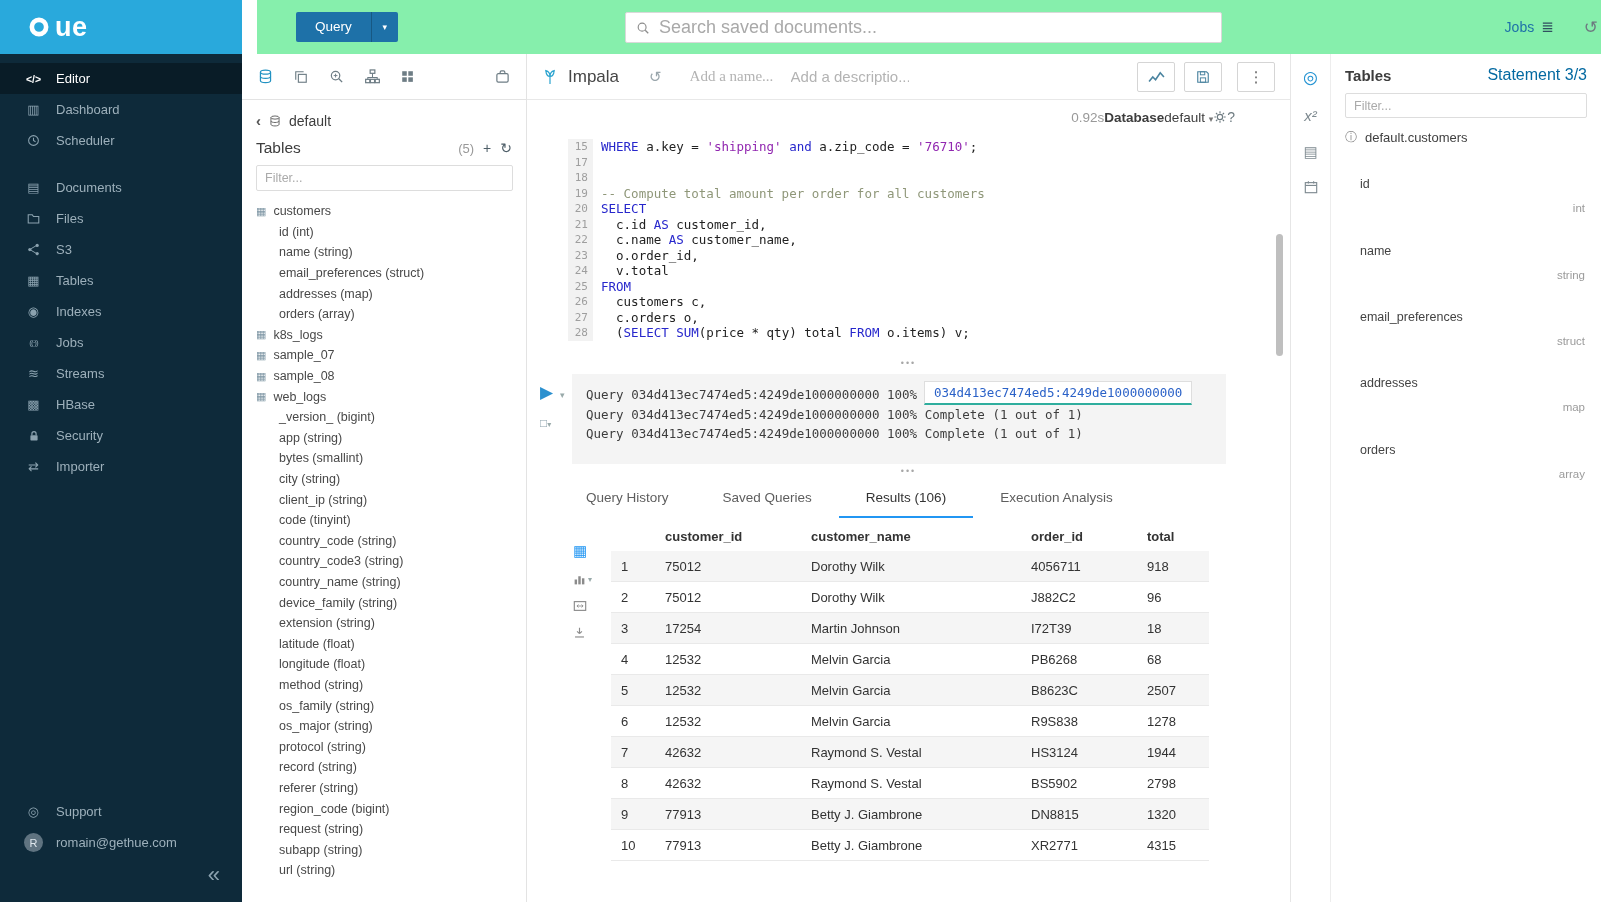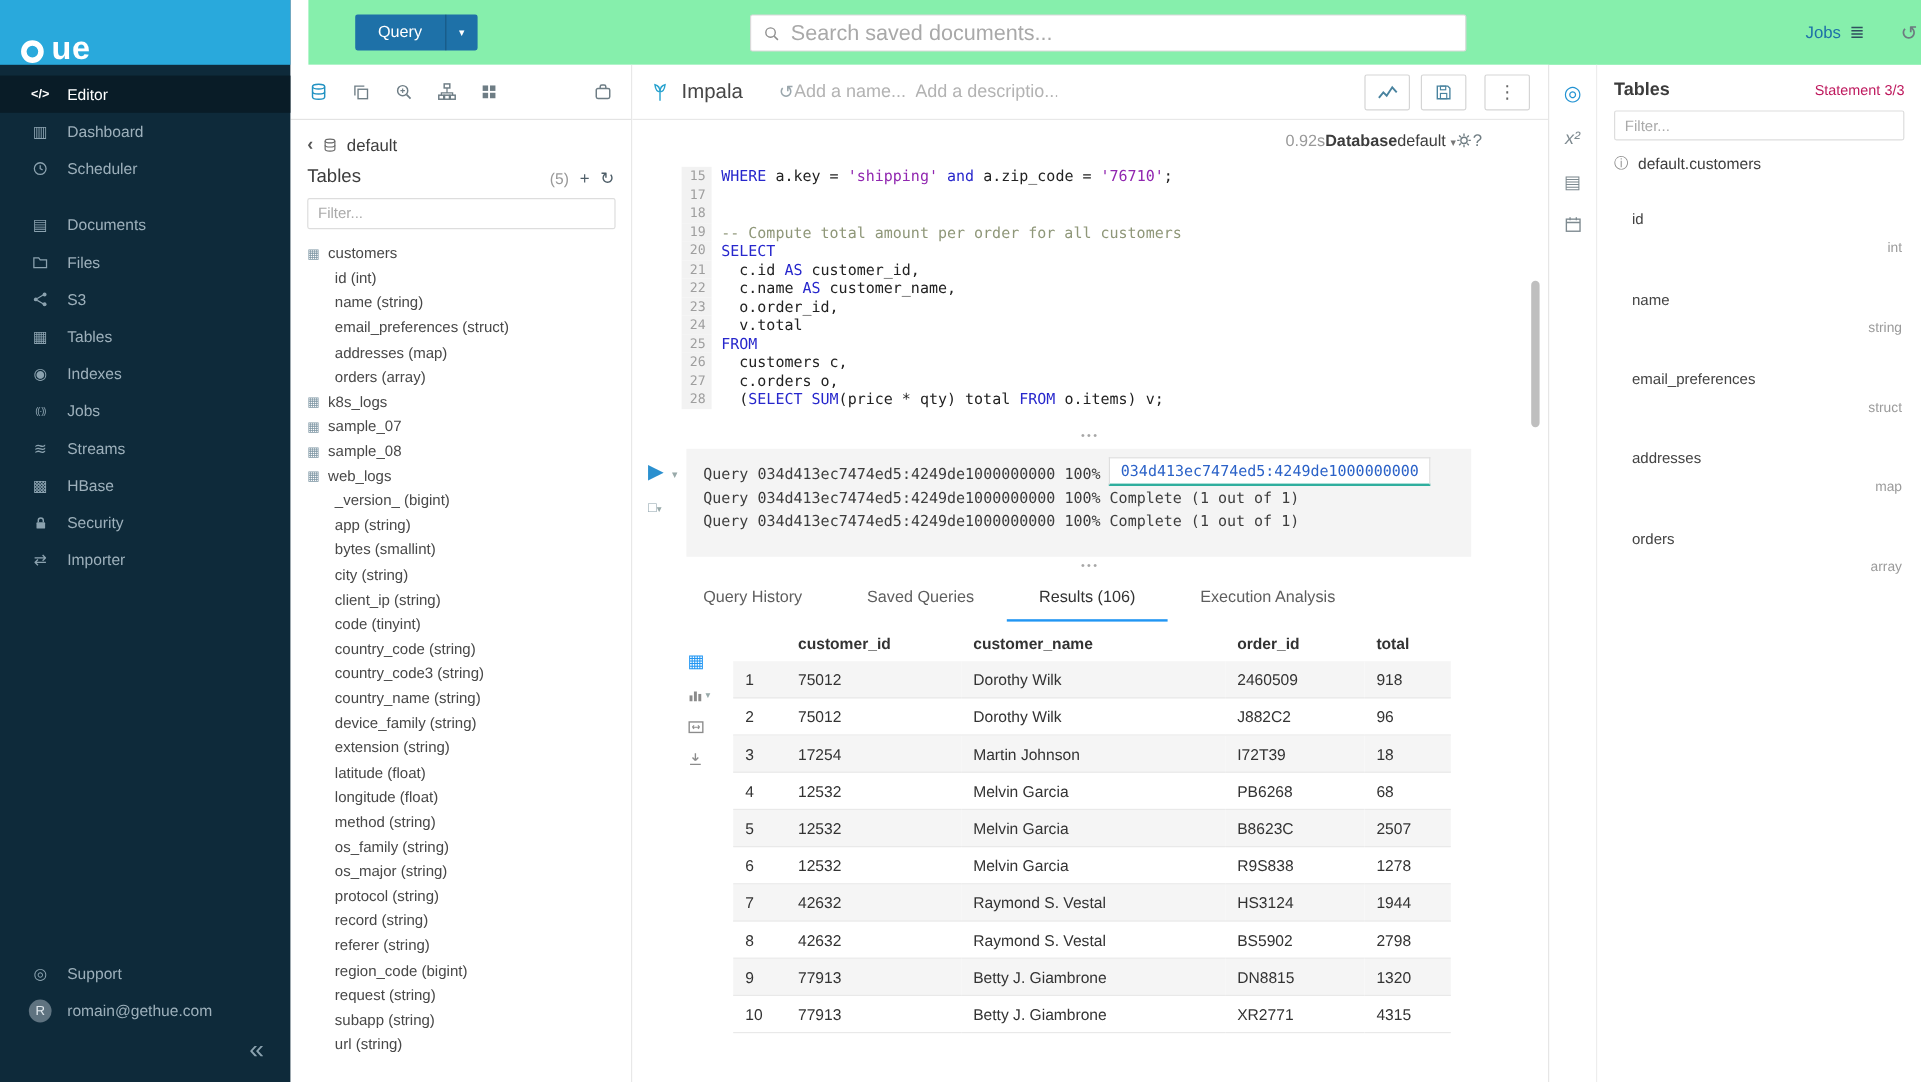--- a/index.html
+++ b/index.html
@@ -5,21 +5,21 @@
   *{margin:0;padding:0;box-sizing:border-box;}
   html,body{width:1601px;height:902px;overflow:hidden;background:#fff;
     font-family:"Liberation Sans",sans-serif;color:#333;}
   .app{position:relative;width:1601px;height:902px;}
   .icon{display:inline-flex;align-items:center;justify-content:center;}
   .icon svg{display:block;}
   input{font-family:"Liberation Sans",sans-serif;}
 
   
   .sidebar{position:absolute;left:0;top:0;width:242px;height:902px;background:#0e2a3a;z-index:5;}
-  .logo{height:54px;background:#29a9dc;display:flex;align-items:flex-end;gap:5px;padding-left:16px;cursor:pointer;}
+  .logo{height:54px;background:#29a9dc;display:flex;align-items:center;gap:5px;padding-left:28px;cursor:pointer;}
   .logo-ue{color:#fff;font-size:27px;font-weight:bold;letter-spacing:.5px;line-height:1;}
   .nav{padding-top:9px;}
   .nav-item{height:31px;display:flex;align-items:center;gap:13px;padding-left:24px;
     font-size:13px;color:#9db0bb;cursor:pointer;}
   .nav-item .icon{width:19px;color:#8ba2af;font-size:13px;}
   .nav-item.active{background:#091c27;color:#fff;}
   .nav-item.active .icon{color:#fff;}
   .nav-gap{height:16px;}
   .icon[data-name="jobs-icon"]{font-size:8px;letter-spacing:-1px;}
   .icon[data-name="code-icon"]{font-size:10.5px;font-weight:bold;}
@@ -69,21 +69,21 @@
     font-size:12.5px;color:#484848;cursor:pointer;white-space:nowrap;}
   .tree-row .icon{color:#7e96a4;font-size:11px;}
   .tree-col{padding-left:37px;}
 
   
   .main{position:absolute;left:527px;top:54px;width:763px;height:848px;background:#fff;}
   .editor-header{height:46px;border-bottom:1px solid #e8e8e8;display:flex;align-items:center;padding:0 15px;}
   .impala-ic{color:#2aa3cf;font-size:17px;margin-right:10px;}
   .engine-name{font-size:17px;color:#464646;}
   .eh-history{color:#9aa6ac;font-size:15px;margin-left:30px;cursor:pointer;}
-  .name-input{border:none;outline:none;font-size:15px;width:95px;color:#8b5cf6;}
+  .name-input{border:none;outline:none;font-size:15px;width:95px;margin-left:28px;color:#8b5cf6;font-family:Liberation Serif, serif;}
   .desc-input{border:none;outline:none;font-size:15px;width:118px;margin-left:6px;color:#444;}
   .name-input::placeholder,.desc-input::placeholder{color:#b3b3b3;}
   .eh-right{margin-left:auto;display:flex;align-items:center;gap:9px;}
   .hdr-btn{width:38px;height:30px;border:1px solid #d5d5d5;border-radius:2px;display:flex;
     align-items:center;justify-content:center;color:#49839f;cursor:pointer;background:#fff;}
   .hdr-btn.kebab{color:#666;font-size:15px;margin-left:6px;}
   .editor-subrow{height:34px;display:flex;align-items:center;justify-content:flex-end;gap:0;
     padding-right:55px;font-size:13.5px;}
   .duration{color:#999;}
   .db-label{color:#3d3d3d;font-weight:bold;}
@@ -140,21 +140,21 @@
   
   .right-rail{position:absolute;left:1290px;top:54px;width:40px;height:848px;border-left:1px solid #e6e6e6;
     display:flex;flex-direction:column;align-items:center;padding-top:13px;gap:19px;color:#7e8a90;}
   .right-rail .icon{cursor:pointer;font-size:15px;}
   .right-rail .active{color:#2292d2;font-size:17px;}
   .fn-ic{font-size:13px;font-style:italic;}
   .right-panel{position:absolute;left:1330px;top:54px;width:271px;height:848px;padding:12px 14px;
     border-left:1px solid #ededed;}
   .rp-header{display:flex;align-items:center;justify-content:space-between;}
   .rp-title{font-size:15px;font-weight:bold;color:#3c3c3c;}
-  .rp-stmt{font-size:12px;color:#be185d;}
+  .rp-stmt{font-size:16px;color:#0369a1;}
   .rp-filter{margin-top:9px;width:100%;height:25px;border:1px solid #ddd;border-radius:2px;
     padding:0 8px;font-size:12.5px;color:#444;outline:none;}
   .rp-filter::placeholder{color:#aaa;}
   .rp-table-row{display:flex;align-items:center;gap:8px;margin-top:11px;font-size:13px;color:#3f3f3f;cursor:pointer;}
   .rp-table-row .icon{color:#8a8a8a;font-size:12px;}
   .rp-cols{margin-top:5px;}
   .rp-col{display:flex;justify-content:space-between;align-items:center;padding:3.2px 2px 3.2px 15px;
     font-size:12.5px;color:#434343;cursor:pointer;}
   .rp-col .type{color:#9b9b9b;font-size:11.5px;margin-top:48px;}
 </style>
@@ -626,21 +626,21 @@
               <th data-name="column-header-customer-name">customer_name</th>
               <th data-name="column-header-order-id">order_id</th>
               <th data-name="column-header-total">total</th>
             </tr>
           </thead>
         <tbody data-name="results-body">
             <tr class="odd" data-name="table-row">
               <td class="num-col" data-name="row-number-cell">1</td>
               <td data-name="data-cell">75012</td>
               <td data-name="data-cell">Dorothy Wilk</td>
-              <td data-name="data-cell">2460509</td>
+              <td data-name="data-cell">4056711</td>
               <td data-name="data-cell">918</td>
             </tr>
             <tr data-name="table-row">
               <td class="num-col" data-name="row-number-cell">2</td>
               <td data-name="data-cell">75012</td>
               <td data-name="data-cell">Dorothy Wilk</td>
               <td data-name="data-cell">J882C2</td>
               <td data-name="data-cell">96</td>
             </tr>
             <tr class="odd" data-name="table-row">

